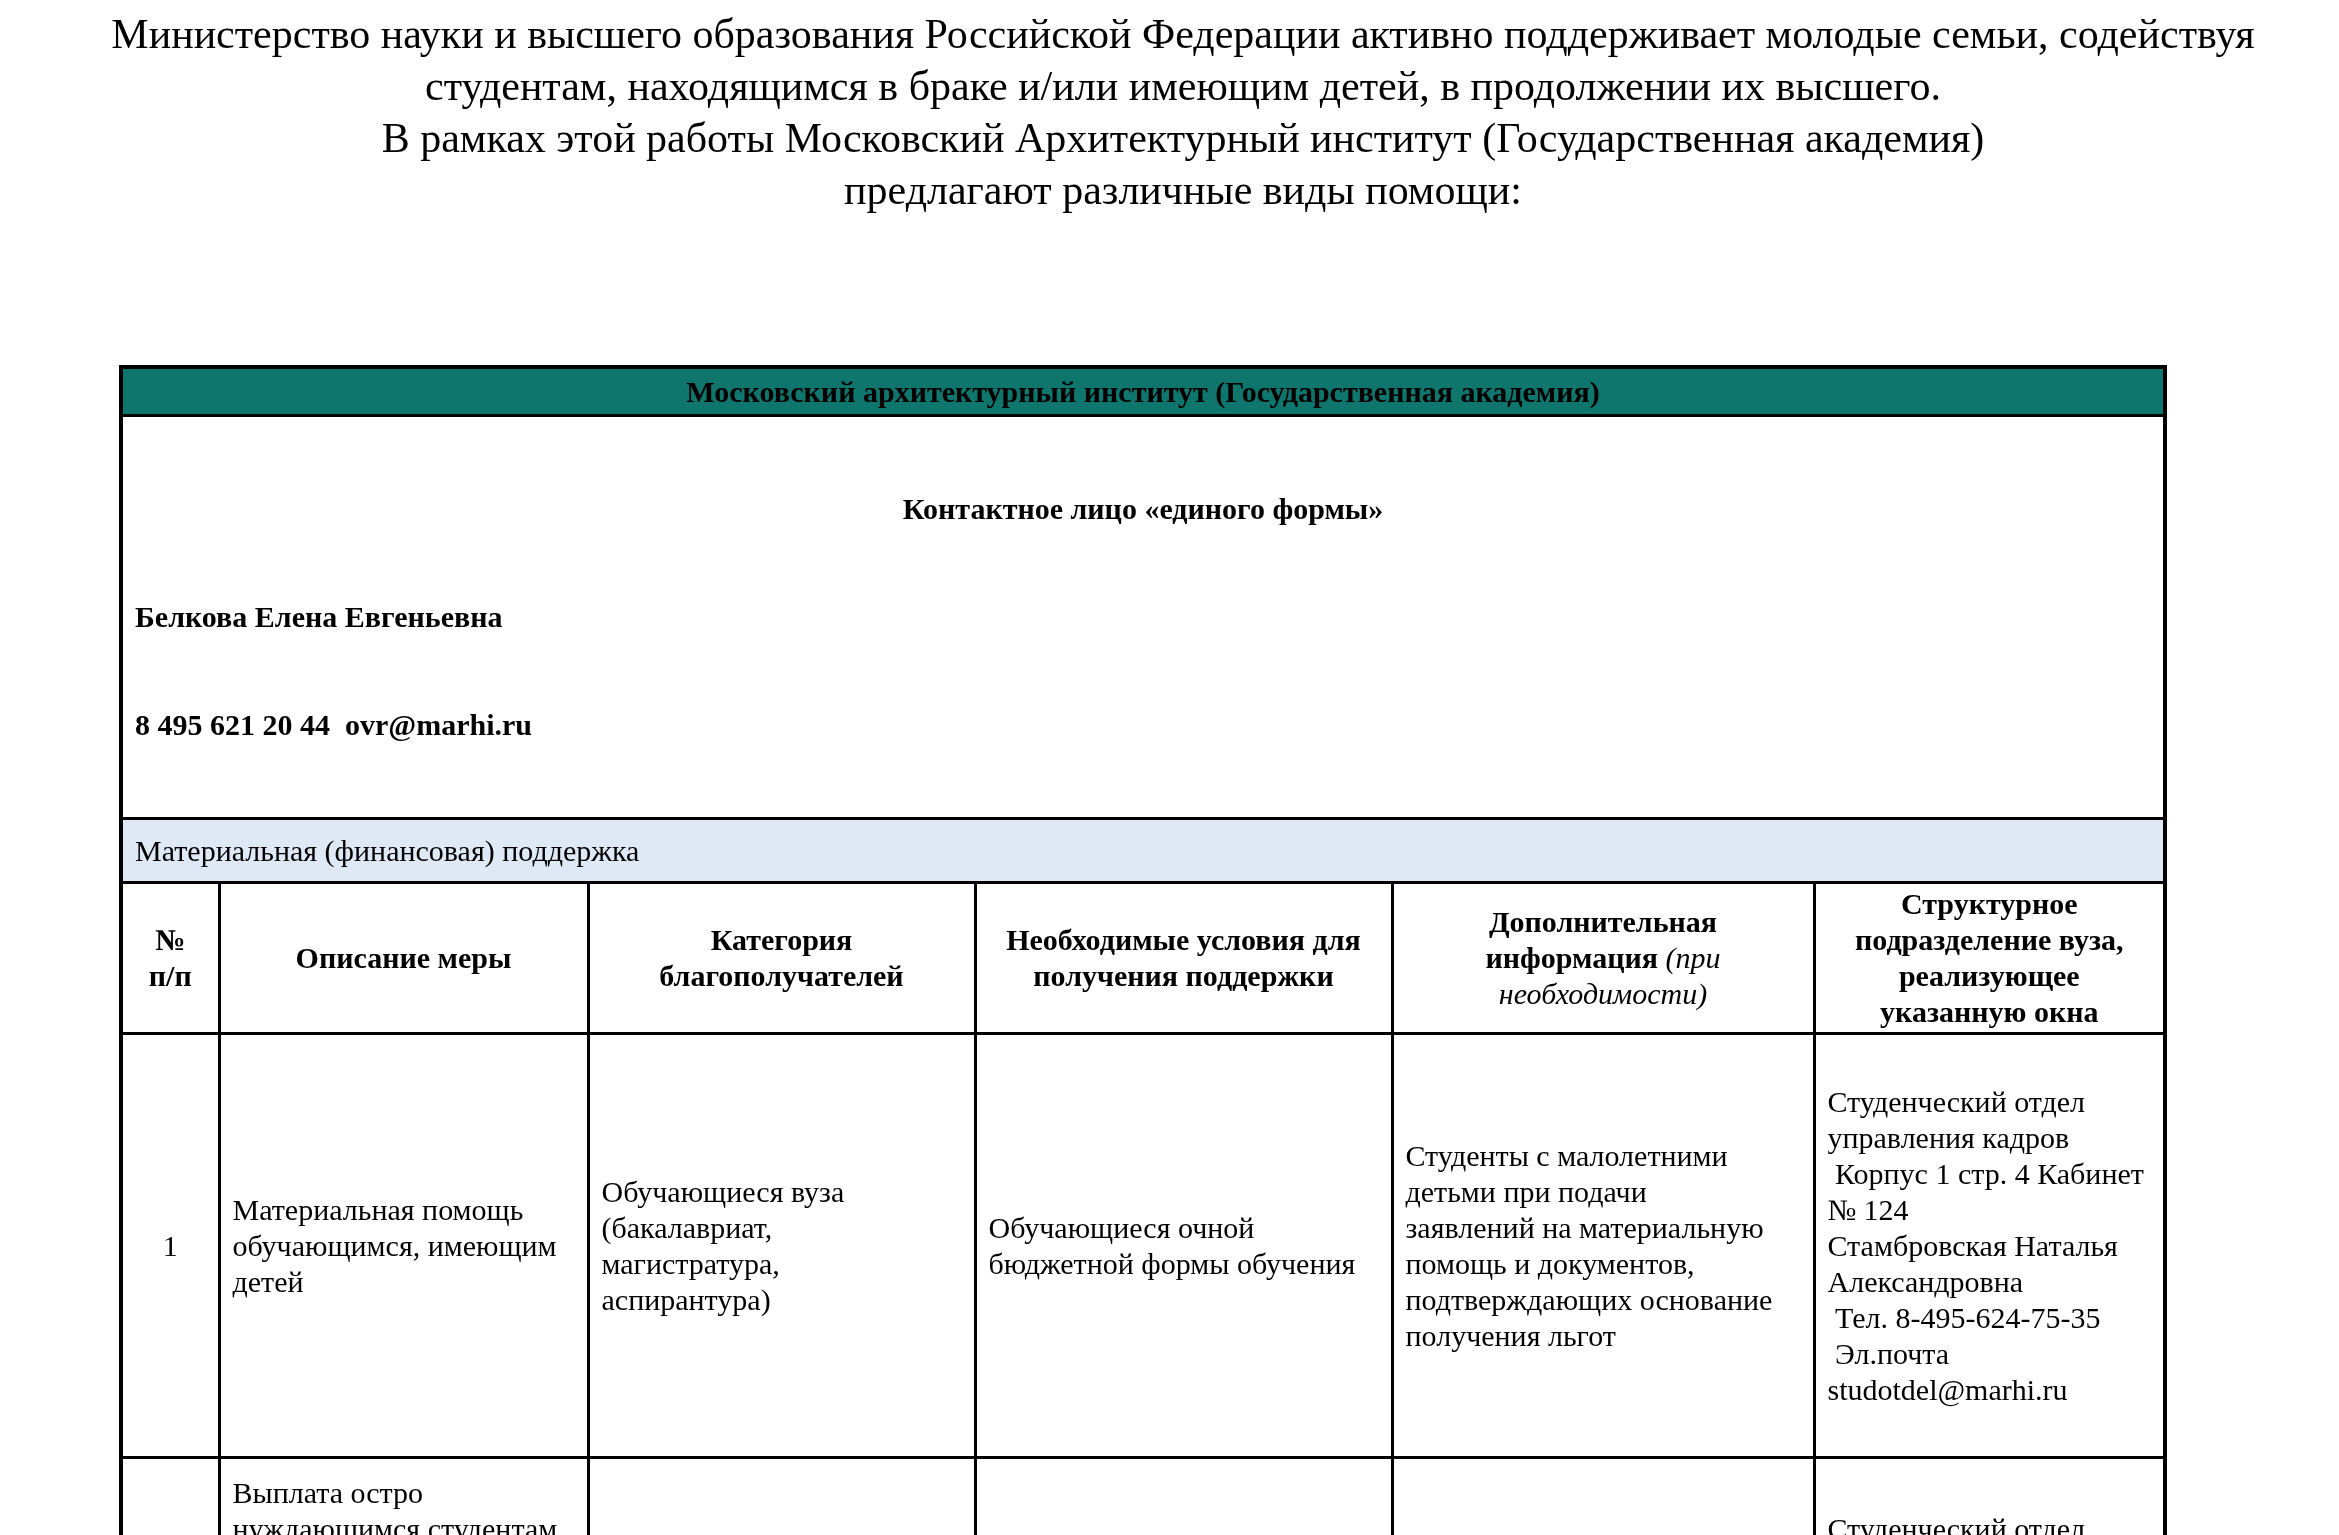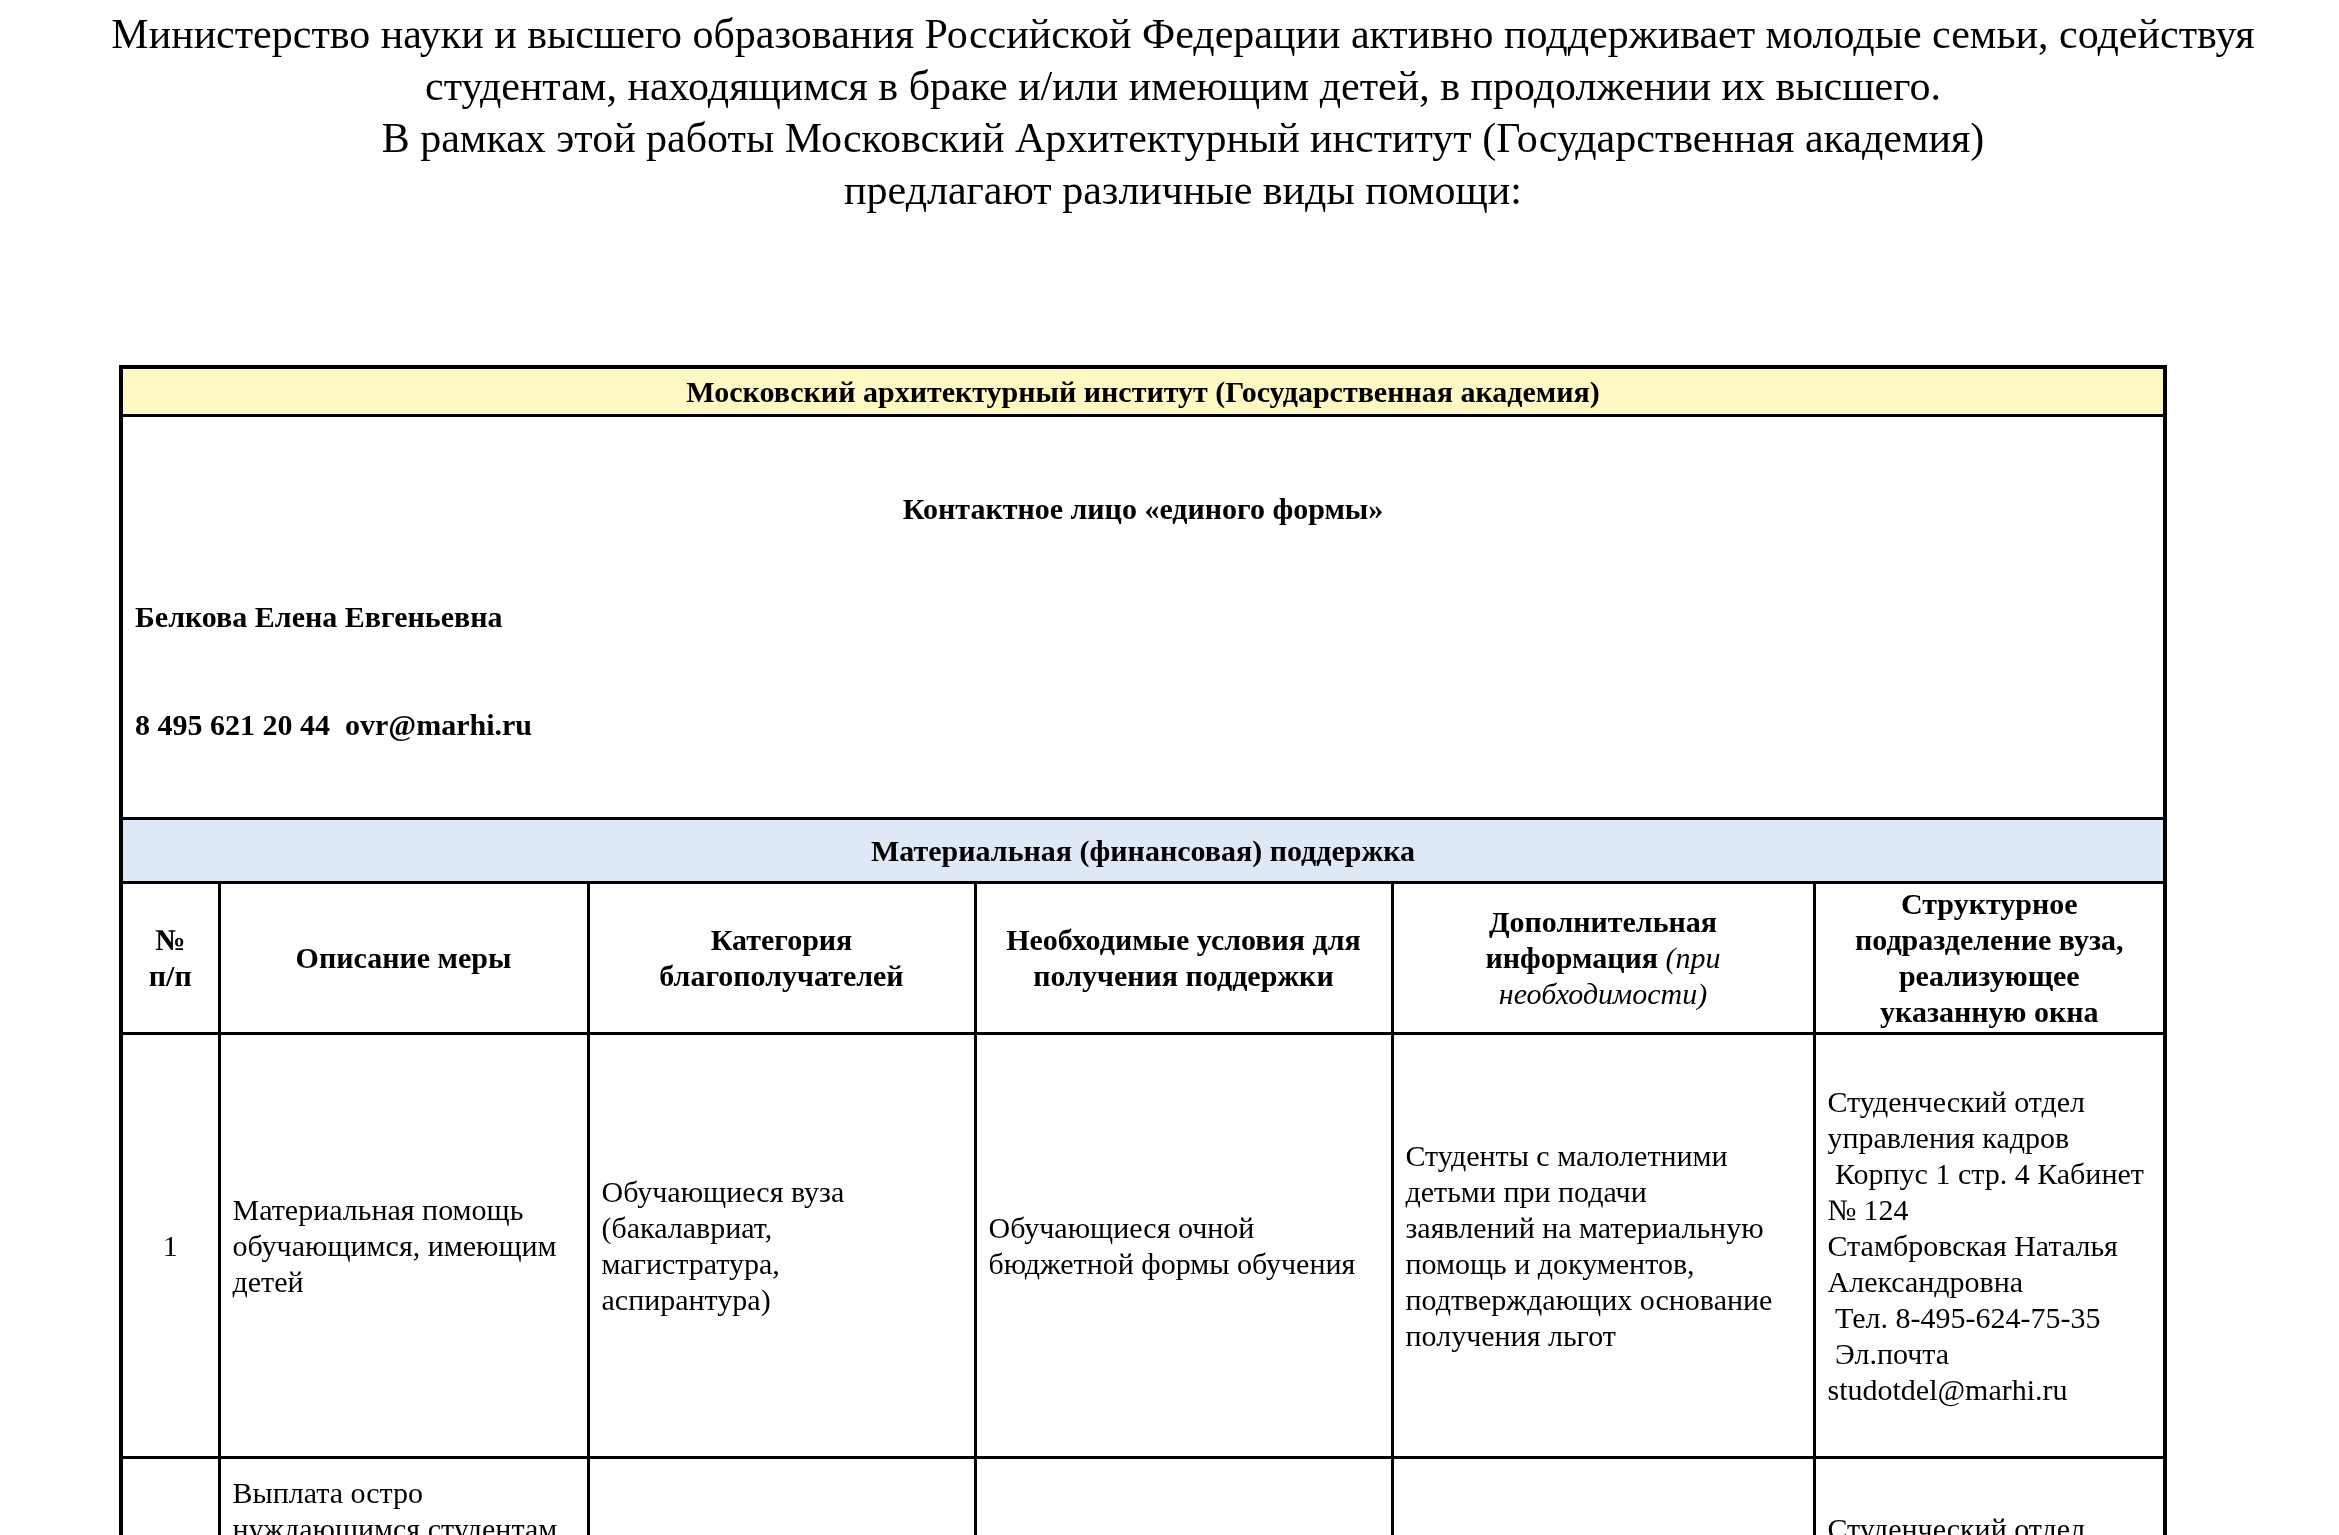--- a/index.html
+++ b/index.html
@@ -47,22 +47,22 @@
     height:99px;
     vertical-align:top;
     padding:2px 8px;
     font-weight:bold;
     line-height:34px;
   }
   .contact-row .c-title{text-align:center;}
   .contact-row .c-left{text-align:left;}
   .band-section td{
     height:57px;
-    font-weight:bold;
-    text-align:center;
+    font-weight:normal;
+    text-align:left;
   }
   tr.head th{
     height:131px;
     font-weight:bold;
     text-align:center;
     vertical-align:middle;
   }
   tr.head .it{font-weight:normal;font-style:italic;margin-top:41px;}
   tr.row1 td{height:417px;}
   tr.row2 td{height:424px;}
@@ -90,21 +90,21 @@
       <col style="width:98px">
       <col style="width:369px">
       <col style="width:387px">
       <col style="width:417px">
       <col style="width:422px">
       <col style="width:351px">
     </colgroup>
 
     <tbody>
         <tr class="band-title">
-      <td colspan="6" style="background: #fef9c3;">Московский архитектурный институт (Государственная академия)</td>
+      <td colspan="6" style="background: #0f766e;">Московский архитектурный институт (Государственная академия)</td>
     </tr>
 
     <tr class="contact-row">
       <td colspan="6">
         <div class="c-title">Контактное лицо «единого формы»</div>
         <div class="c-left">Белкова Елена Евгеньевна</div>
         <div class="c-left">8 495 621 20 44  ovr@marhi.ru</div>
       </td>
     </tr>
 

